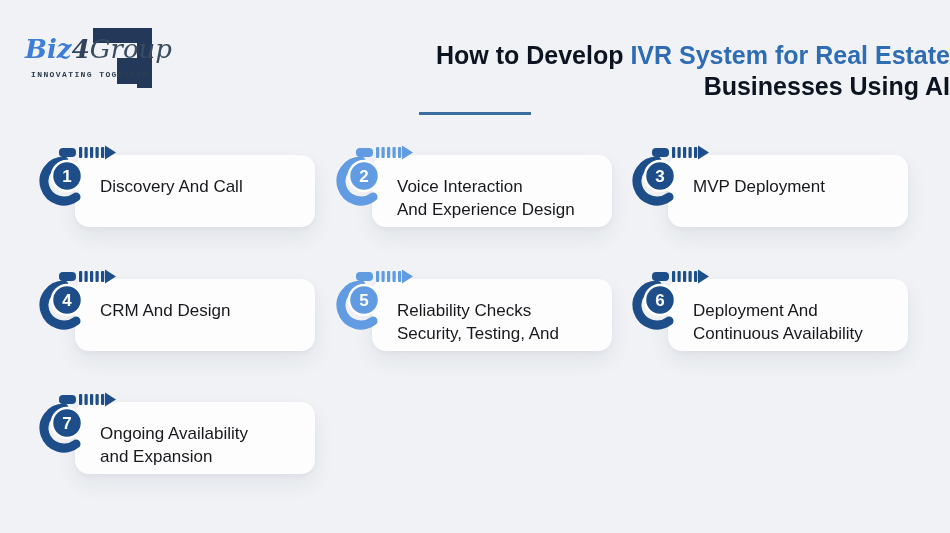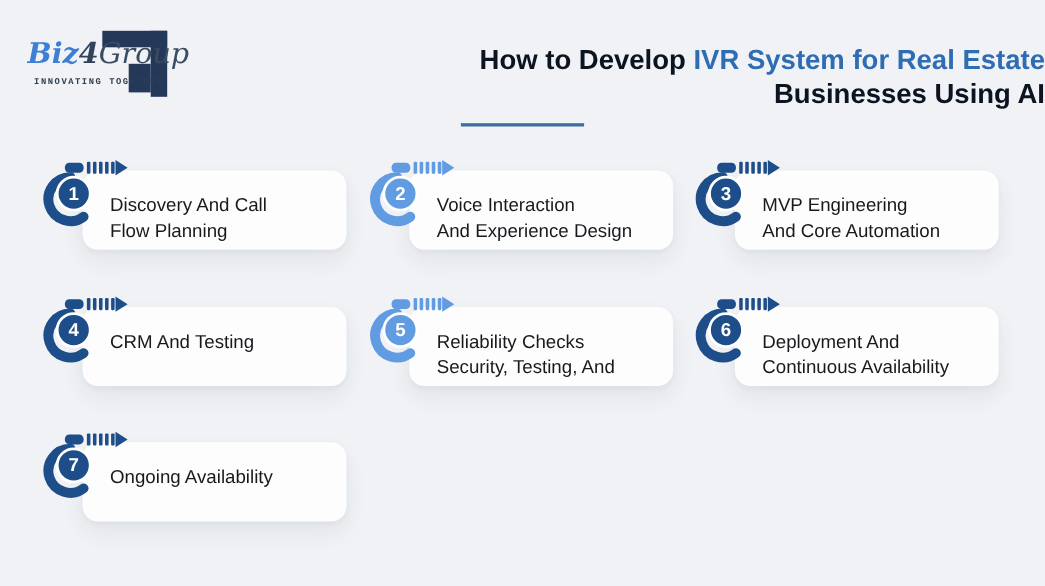--- a/index.html
+++ b/index.html
@@ -59,21 +59,20 @@
   <div class="title">
     <div><span>How to Develop </span><span class="hl">IVR System for Real Estate</span></div>
     <div>Businesses Using AI</div>
     <div class="divider"></div>
   </div>
 
   <div class="step pos-0">
     <div class="card">
       <div class="txt">
         <div>Discovery And Call</div>
-        <div>Flow Planning</div>
       </div>
     </div>
     <div class="badge variant-dark">
       <svg viewBox="0 0 78 66">
         <path d="M 25 20 A 20 20 0 1 0 37 56" fill="none" stroke="currentColor" stroke-width="9" stroke-linecap="round"></path>
         <rect x="20" y="7" width="17" height="9" rx="4" fill="currentColor"></rect>
         <rect x="40" y="6" width="3.2" height="11" rx="1" fill="currentColor"></rect>
         <rect x="45.5" y="6" width="3.2" height="11" rx="1" fill="currentColor"></rect>
         <rect x="51" y="6" width="3.2" height="11" rx="1" fill="currentColor"></rect>
         <rect x="56.5" y="6" width="3.2" height="11" rx="1" fill="currentColor"></rect>
@@ -104,22 +103,21 @@
         <polygon points="66,4.5 66,18.5 77,11.5" fill="currentColor"></polygon>
         <circle cx="28" cy="35" r="15" fill="currentColor" stroke="#ffffff" stroke-width="2.5"></circle>
         <text x="28" y="35" text-anchor="middle" dominant-baseline="central">2</text>
       </svg>
     </div>
   </div>
 
   <div class="step pos-2">
     <div class="card">
       <div class="txt">
-        <div>MVP Engineering</div>
-        <div>And Core Automation</div>
+        <div>MVP Deployment</div>
       </div>
     </div>
     <div class="badge variant-dark">
       <svg viewBox="0 0 78 66">
         <path d="M 25 20 A 20 20 0 1 0 37 56" fill="none" stroke="currentColor" stroke-width="9" stroke-linecap="round"></path>
         <rect x="20" y="7" width="17" height="9" rx="4" fill="currentColor"></rect>
         <rect x="40" y="6" width="3.2" height="11" rx="1" fill="currentColor"></rect>
         <rect x="45.5" y="6" width="3.2" height="11" rx="1" fill="currentColor"></rect>
         <rect x="51" y="6" width="3.2" height="11" rx="1" fill="currentColor"></rect>
         <rect x="56.5" y="6" width="3.2" height="11" rx="1" fill="currentColor"></rect>
@@ -127,21 +125,21 @@
         <polygon points="66,4.5 66,18.5 77,11.5" fill="currentColor"></polygon>
         <circle cx="28" cy="35" r="15" fill="currentColor" stroke="#ffffff" stroke-width="2.5"></circle>
         <text x="28" y="35" text-anchor="middle" dominant-baseline="central">3</text>
       </svg>
     </div>
   </div>
 
   <div class="step pos-3">
     <div class="card">
       <div class="txt">
-        <div>CRM And Testing</div>
+        <div>CRM And Design</div>
       </div>
     </div>
     <div class="badge variant-dark">
       <svg viewBox="0 0 78 66">
         <path d="M 25 20 A 20 20 0 1 0 37 56" fill="none" stroke="currentColor" stroke-width="9" stroke-linecap="round"></path>
         <rect x="20" y="7" width="17" height="9" rx="4" fill="currentColor"></rect>
         <rect x="40" y="6" width="3.2" height="11" rx="1" fill="currentColor"></rect>
         <rect x="45.5" y="6" width="3.2" height="11" rx="1" fill="currentColor"></rect>
         <rect x="51" y="6" width="3.2" height="11" rx="1" fill="currentColor"></rect>
         <rect x="56.5" y="6" width="3.2" height="11" rx="1" fill="currentColor"></rect>
@@ -196,20 +194,21 @@
         <circle cx="28" cy="35" r="15" fill="currentColor" stroke="#ffffff" stroke-width="2.5"></circle>
         <text x="28" y="35" text-anchor="middle" dominant-baseline="central">6</text>
       </svg>
     </div>
   </div>
 
   <div class="step pos-6">
     <div class="card">
       <div class="txt">
         <div>Ongoing Availability</div>
+        <div>and Expansion</div>
       </div>
     </div>
     <div class="badge variant-dark">
       <svg viewBox="0 0 78 66">
         <path d="M 25 20 A 20 20 0 1 0 37 56" fill="none" stroke="currentColor" stroke-width="9" stroke-linecap="round"></path>
         <rect x="20" y="7" width="17" height="9" rx="4" fill="currentColor"></rect>
         <rect x="40" y="6" width="3.2" height="11" rx="1" fill="currentColor"></rect>
         <rect x="45.5" y="6" width="3.2" height="11" rx="1" fill="currentColor"></rect>
         <rect x="51" y="6" width="3.2" height="11" rx="1" fill="currentColor"></rect>
         <rect x="56.5" y="6" width="3.2" height="11" rx="1" fill="currentColor"></rect>

